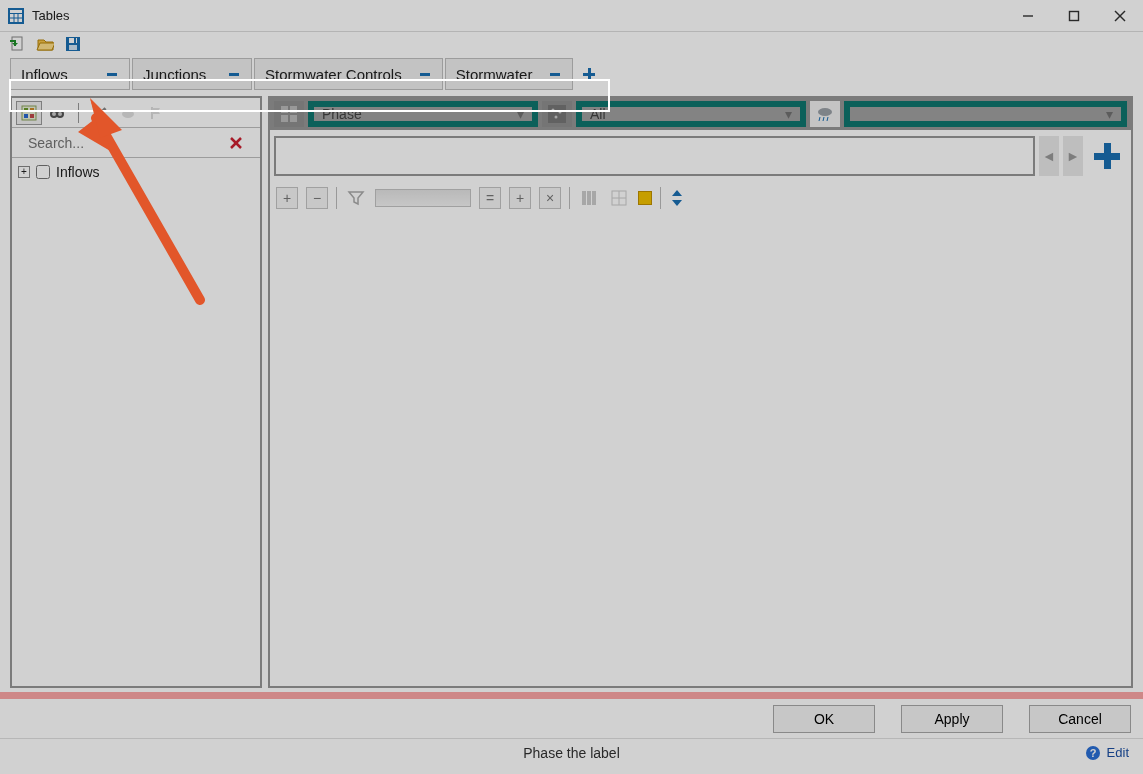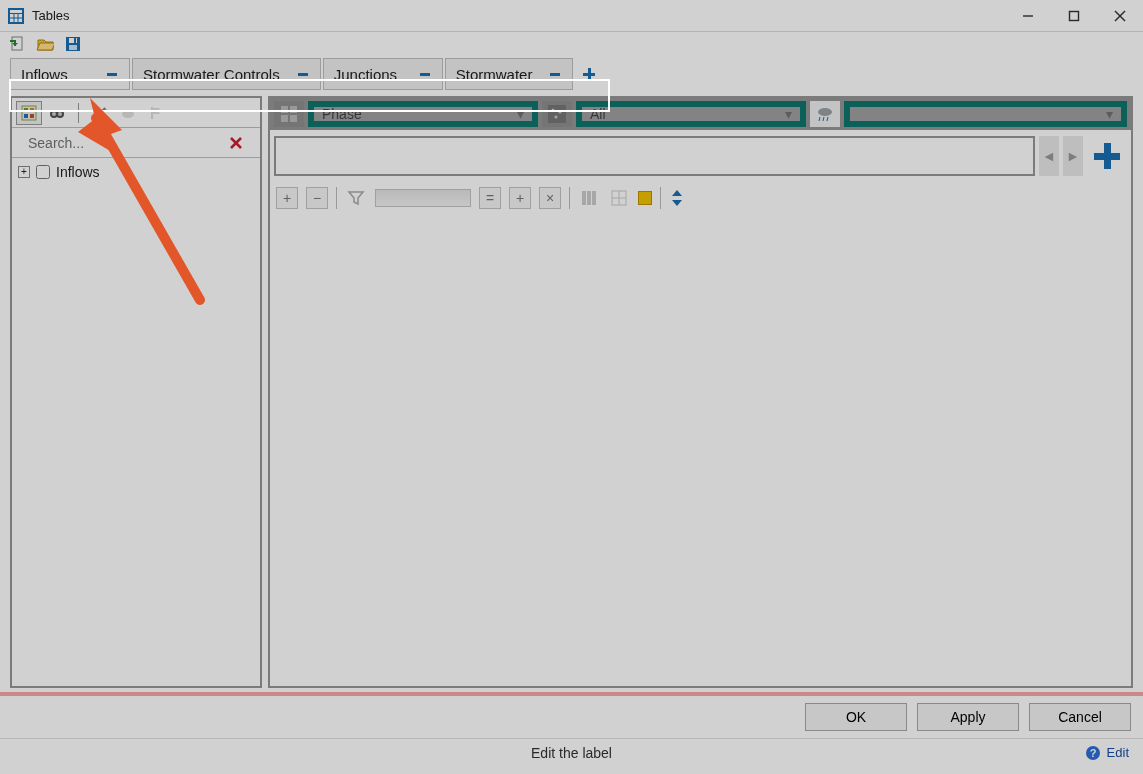--- a/index.html
+++ b/index.html
@@ -54,21 +54,21 @@
   .rp-header .iconcell { width:30px; height:26px; display:flex; align-items:center; justify-content:center; background:#8f8f8f; }
   .rp-row2 { display:flex; align-items:stretch; padding:6px 4px; gap:4px; }
   .rp-row2 .search { flex:1; height:40px; border:2px solid #969696; background:#fff; }
   .rp-row2 .nav { width:20px; height:40px; display:flex; align-items:center; justify-content:center; background:#e8e8e8; color:#999; cursor:pointer; font-size:14px; }
   .rp-row2 .add { width:40px; height:40px; display:flex; align-items:center; justify-content:center; cursor:pointer; }
   .rp-toolbar2 { height:32px; display:flex; align-items:center; gap:8px; padding:0 6px; }
   .rp-toolbar2 .tb { width:22px; height:22px; display:flex; align-items:center; justify-content:center; color:#777; border:1px solid #c4c4c4; background:#f4f4f4; font-size:14px; }
   .rp-toolbar2 .sep { width:1px; height:22px; background:#bbb; }
   .rp-toolbar2 .slider { width:96px; height:18px; background:linear-gradient(#e2e2e2,#f3f3f3); border:1px solid #c4c4c4; }
   
-  .bottom { height:46px; display:flex; align-items:center; justify-content:flex-end; gap:10px; padding:0 12px; border-top:4px solid #fca5a5; margin-top:4px; }
+  .bottom { height:46px; display:flex; align-items:center; justify-content:flex-end; gap:26px; padding:0 12px; border-top:7px solid #fca5a5; margin-top:4px; }
   .bottom button { width:102px; height:28px; border:1px solid #a8a8a8; background:#f3f3f3; font-size:14px; cursor:pointer; }
   
   .status { height:28px; display:flex; align-items:center; justify-content:center; position:relative; border-top:1px solid #e0e0e0; }
   .status .help { position:absolute; right:14px; display:flex; align-items:center; gap:6px; cursor:pointer; color:#1b4fa3; font-size:13px; }
   
   svg { display:block; }
 </style>
 </head>
 <body>
 
@@ -130,30 +130,30 @@
 
 <div class="tabs-row" style="position:relative">
   <div class="tab active">
     <span class="tab-label">Inflows</span>
     <span>
         <svg width="14" height="14">
           <rect x="2" y="6" width="10" height="3" fill="#1a6fb3"></rect>
         </svg>
       </span>
   </div>
-  <div class="tab" style="min-width:170px">
-    <span class="tab-label">Stormwater Controls</span>
+  <div class="tab">
+    <span class="tab-label">Junctions</span>
     <span>
         <svg width="14" height="14">
           <rect x="2" y="6" width="10" height="3" fill="#1a6fb3"></rect>
         </svg>
       </span>
   </div>
-  <div class="tab">
-    <span class="tab-label">Junctions</span>
+  <div class="tab" style="min-width:170px">
+    <span class="tab-label">Stormwater Controls</span>
     <span>
         <svg width="14" height="14">
           <rect x="2" y="6" width="10" height="3" fill="#1a6fb3"></rect>
         </svg>
       </span>
   </div>
   <div class="tab">
     <span class="tab-label">Stormwater</span>
     <span>
         <svg width="14" height="14">
@@ -320,21 +320,21 @@
   </div>
 </div>
 
 <div class="bottom">
   <button>OK</button>
   <button>Apply</button>
   <button>Cancel</button>
 </div>
 
 <div class="status">
-  <span style="color:#333;font-size:14px">Edit the label</span>
+  <span style="color:#333;font-size:14px">Phase the label</span>
   <div class="help">
     <svg width="16" height="16">
         <circle cx="8" cy="8" r="7" fill="#2a6fd6"></circle>
         <text x="8" y="12" font-size="11" text-anchor="middle" fill="#fff" font-weight="bold">?</text>
       </svg>
     <span>Edit</span>
   </div>
 </div>
 
 <div class="dimm"></div>

